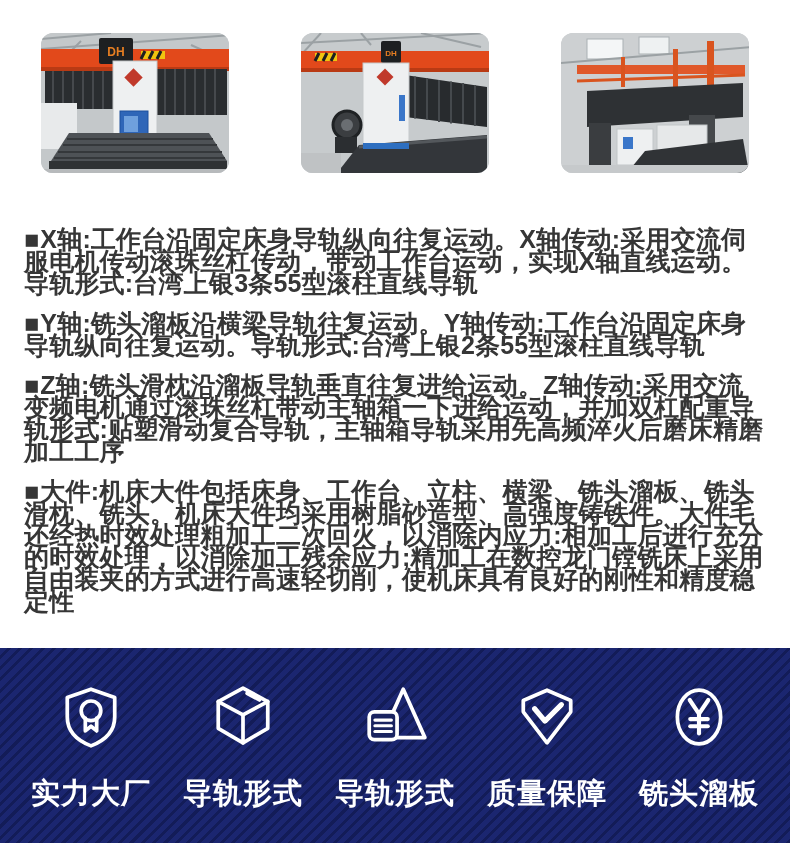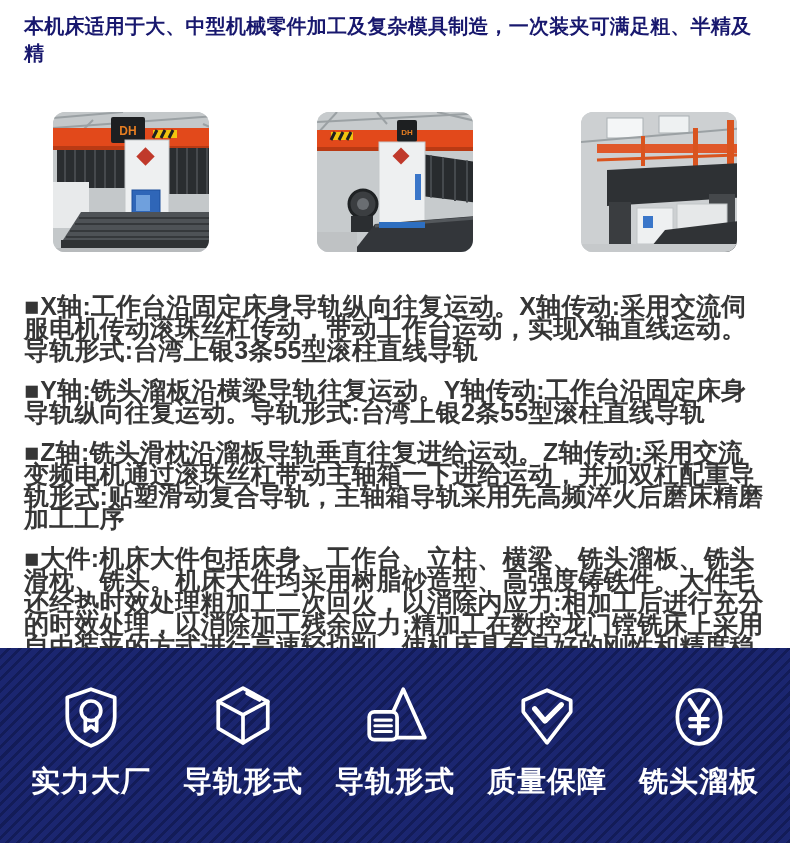--- a/index.html
+++ b/index.html
@@ -4,44 +4,43 @@
 <style>
   html,body{margin:0;padding:0;background:#ffffff;}
   .page{
     position:relative;width:790px;height:843px;overflow:hidden;background:#ffffff;
     font-family:"Liberation Sans","DejaVu Sans",sans-serif;font-weight:bold;
   }
   
   .intro{margin:13px 24px 0;color:#18186e;font-size:20px;line-height:27px;letter-spacing:0.2px;}
   
   .photos{margin:30px 38px 0;display:flex;justify-content:space-between;height:140px;}
-  .photo{margin:15px;width:156px;height:140px;border-radius:12px;overflow:hidden;background:#c6cacc;}
+  .photo{margin:3px;width:188px;height:140px;border-radius:12px;overflow:hidden;background:#c6cacc;}
   .photo svg{display:block;}
   
   .specs{margin:58px 24px 0;color:#363636;font-size:25px;line-height:22px;letter-spacing:0.2px;}
   .specs p{margin:0 0 18px;}
   .specs p:last-child{margin-bottom:0;margin-top:8px;}
   .bullet{margin-right:1px;}
   
   .banner{
     position:absolute;left:0;right:0;bottom:0;height:195px;box-sizing:border-box;
     background:repeating-linear-gradient(135deg,#1b2670 0px,#1b2670 5px,#131c58 5px,#131c58 8px);
     display:flex;justify-content:space-between;padding:36px 16px 0;
   }
-  .feature{width:150px;display:flex;flex-direction:column;align-items:center;}
+  .feature{width:150px;display:flex;flex-direction:column;align-items:center;gap:12px;}
   .ficon{width:66px;height:66px;}
   .flabel{margin-top:12px;color:#ffffff;font-size:29px;letter-spacing:1px;white-space:nowrap;}
 </style>
 </head>
 <body>
 
 <div class="page">
 
   <div class="intro">
-    <div>本机床适用于大、中型机械零件加工及复杂模具制造，一次装夹可满足粗、半精及精</div>
   </div>
 
   <div class="photos">
 
     <figure class="photo" aria-label="龙门加工中心正面照片（车间内橙色行车下，黑色防护帘与工作台）">
       <svg width="190" height="140" viewBox="0 0 190 140" xmlns="http://www.w3.org/2000/svg">
         <rect width="190" height="140" fill="#c4c8ca"></rect>
         <g stroke="#9ba1a4" stroke-width="2">
           <line x1="0" y1="6" x2="70" y2="0"></line>
             <line x1="0" y1="16" x2="190" y2="2"></line>

